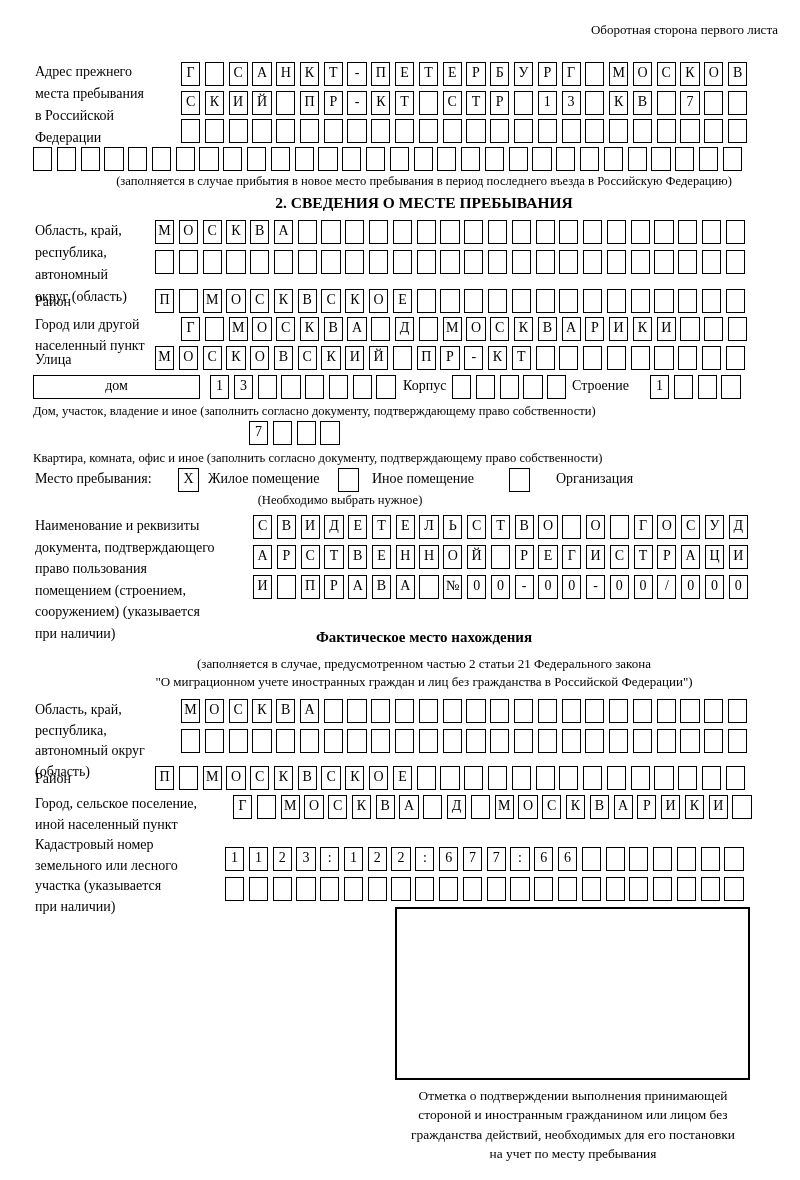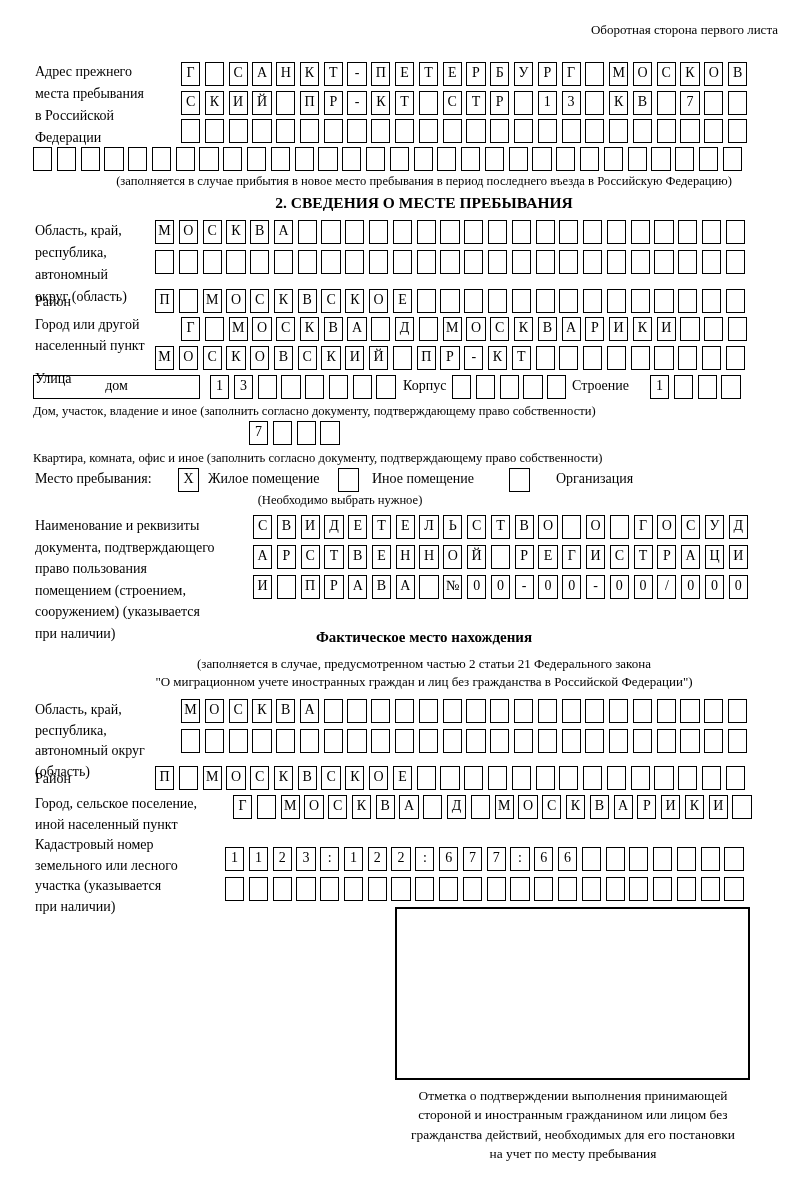--- a/index.html
+++ b/index.html
@@ -278,21 +278,21 @@
       <span class="cell">А</span>
       <span class="cell">Р</span>
       <span class="cell">И</span>
       <span class="cell">К</span>
       <span class="cell">И</span>
       <span class="cell"></span>
       <span class="cell"></span>
       <span class="cell"></span>
     </div>
 
-  <div class="label" style="left:35px;top:349px;margin-top:19px;">Улица</div>
+  <div class="label" style="left:35px;top:349px;">Улица</div>
   <div class="cellrow" style="left:155px;top:346px;">
       <span class="cell">М</span>
       <span class="cell">О</span>
       <span class="cell">С</span>
       <span class="cell">К</span>
       <span class="cell">О</span>
       <span class="cell">В</span>
       <span class="cell">С</span>
       <span class="cell">К</span>
       <span class="cell">И</span>

